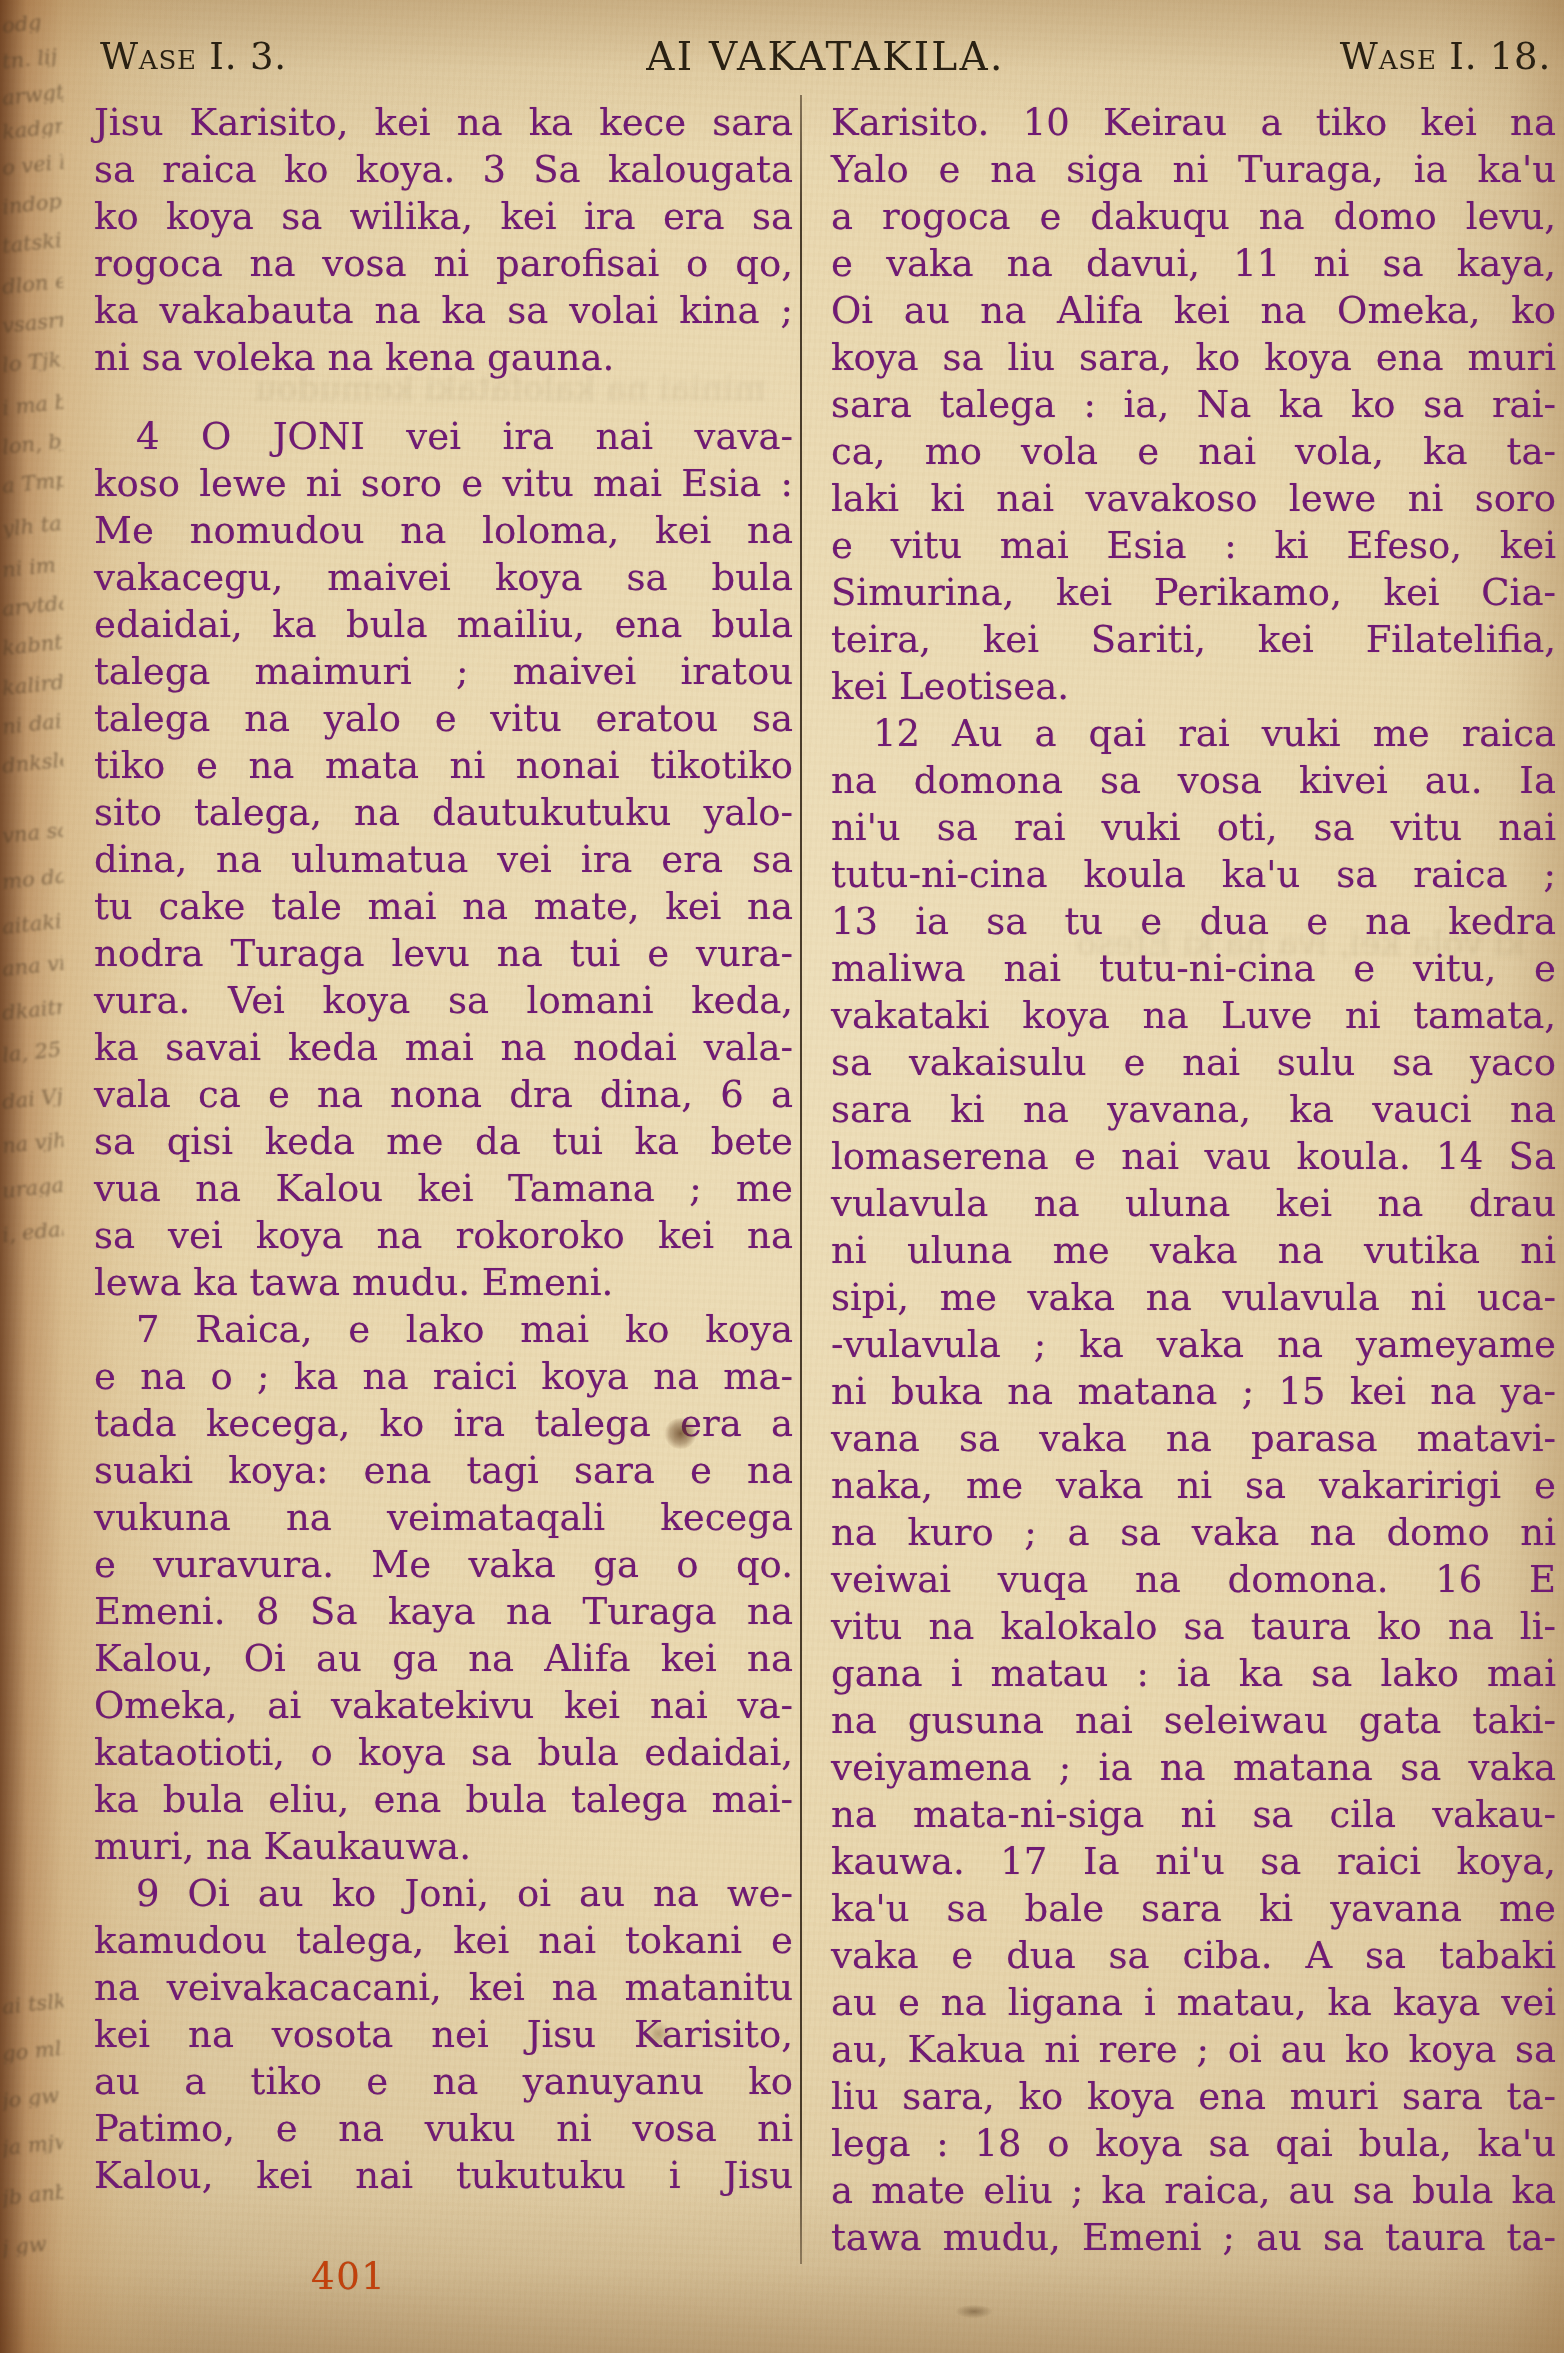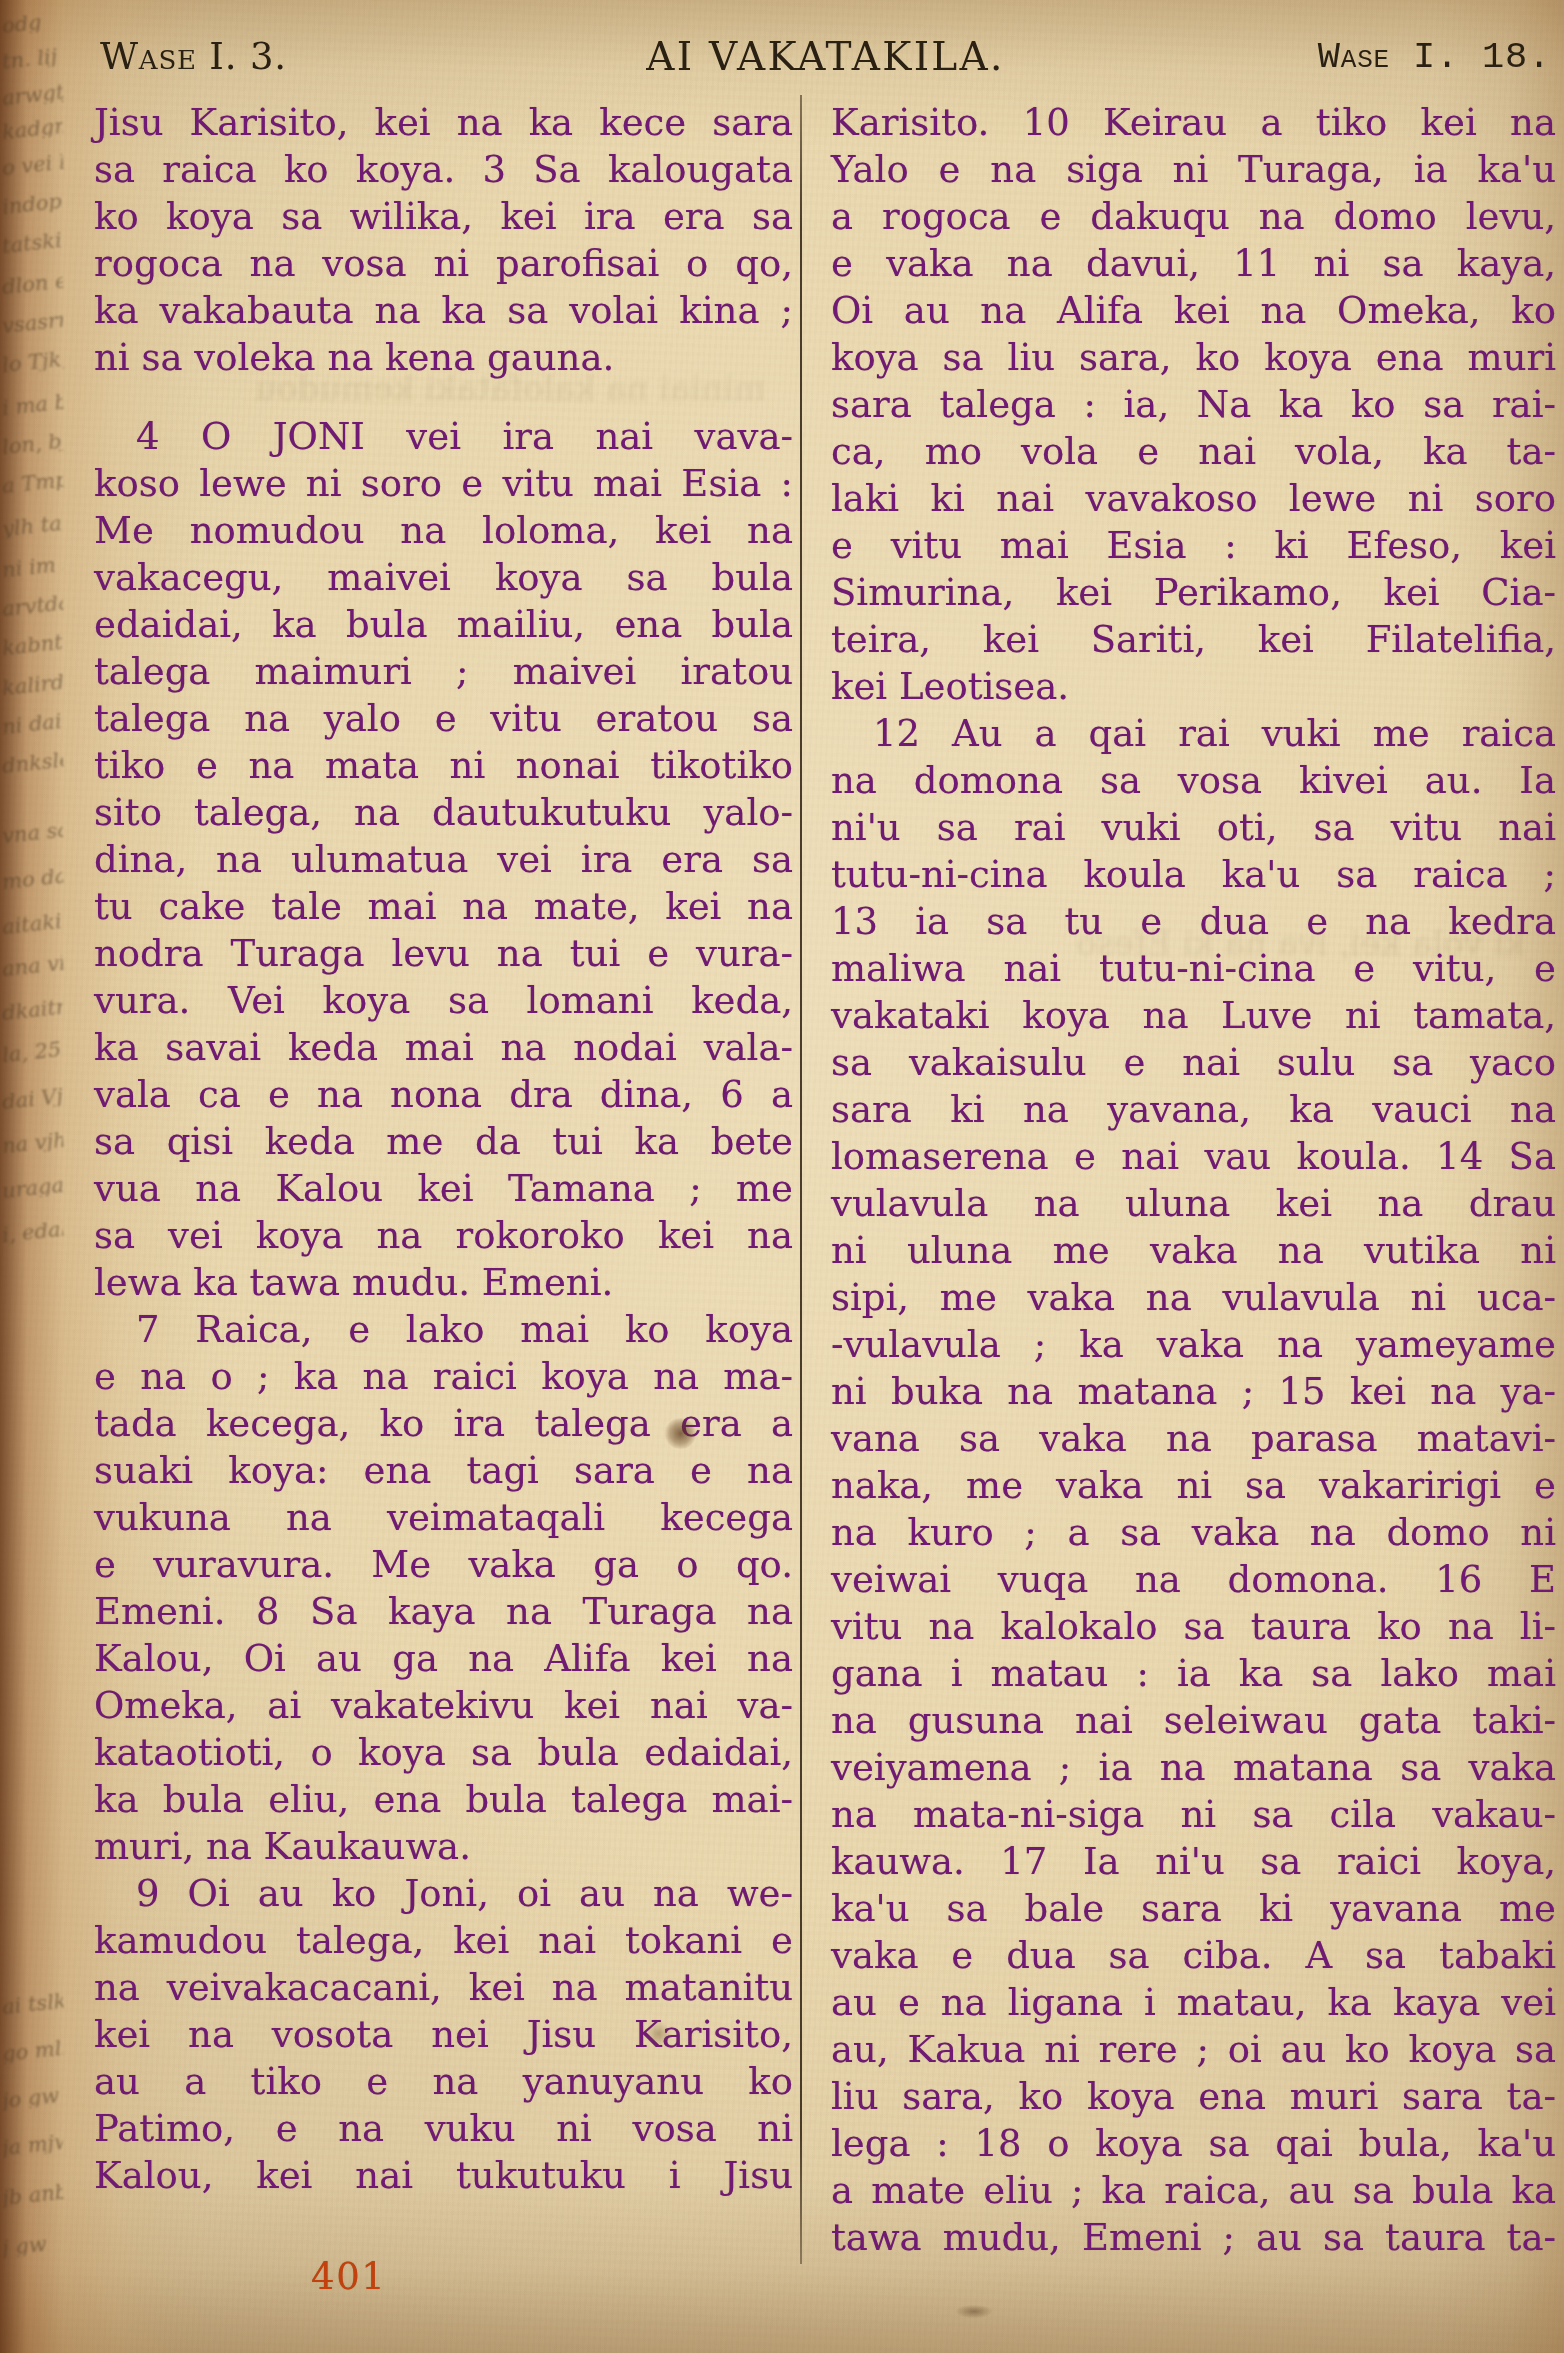--- a/index.html
+++ b/index.html
@@ -20,21 +20,21 @@
   }
   .texture{position:absolute;inset:0;pointer-events:none;z-index:4;opacity:.45;
     background:
       repeating-linear-gradient(93deg, rgba(120,95,55,.05) 0 2.3px, rgba(255,245,220,.05) 2.3px 5.5px),
       repeating-linear-gradient(2deg, rgba(150,120,70,.04) 0 3.9px, rgba(255,248,225,.04) 3.9px 8.6px);
   }
   .header{position:absolute;left:100px;right:14px;top:34px;display:flex;align-items:center;z-index:8;color:#2a2113;}
   .h-side{font-variant:small-caps;font-size:37px;letter-spacing:0.8px;}
   .h-left{flex:1;text-align:left;}
   .h-center{flex:1.4;text-align:center;font-size:39px;letter-spacing:2.3px;}
-  .h-right{flex:1;text-align:right;font-family:Liberation Mono, monospace;}
+  .h-right{flex:1;text-align:right;}
   .divider{position:absolute;left:800px;top:95px;width:2.3px;height:2169px;z-index:6;
     background:linear-gradient(180deg, rgba(55,38,20,.55), rgba(45,32,18,.85) 6%, rgba(45,32,18,.85) 94%, rgba(55,38,20,.45));}
   .col{position:absolute;top:99px;z-index:7;color:#701a75;font-size:37px;line-height:47px;
     text-shadow:0 0 0.8px rgba(70,50,25,.45);}
   .col-left{left:94px;width:699px;}
   .col-right{left:831px;width:725px;}
   .line{text-align:justify;text-align-last:justify;white-space:normal;}
   .line.end{text-align-last:left;}
   .line.indent{text-indent:42px;}
   .line.gap{margin-top:32px;}

